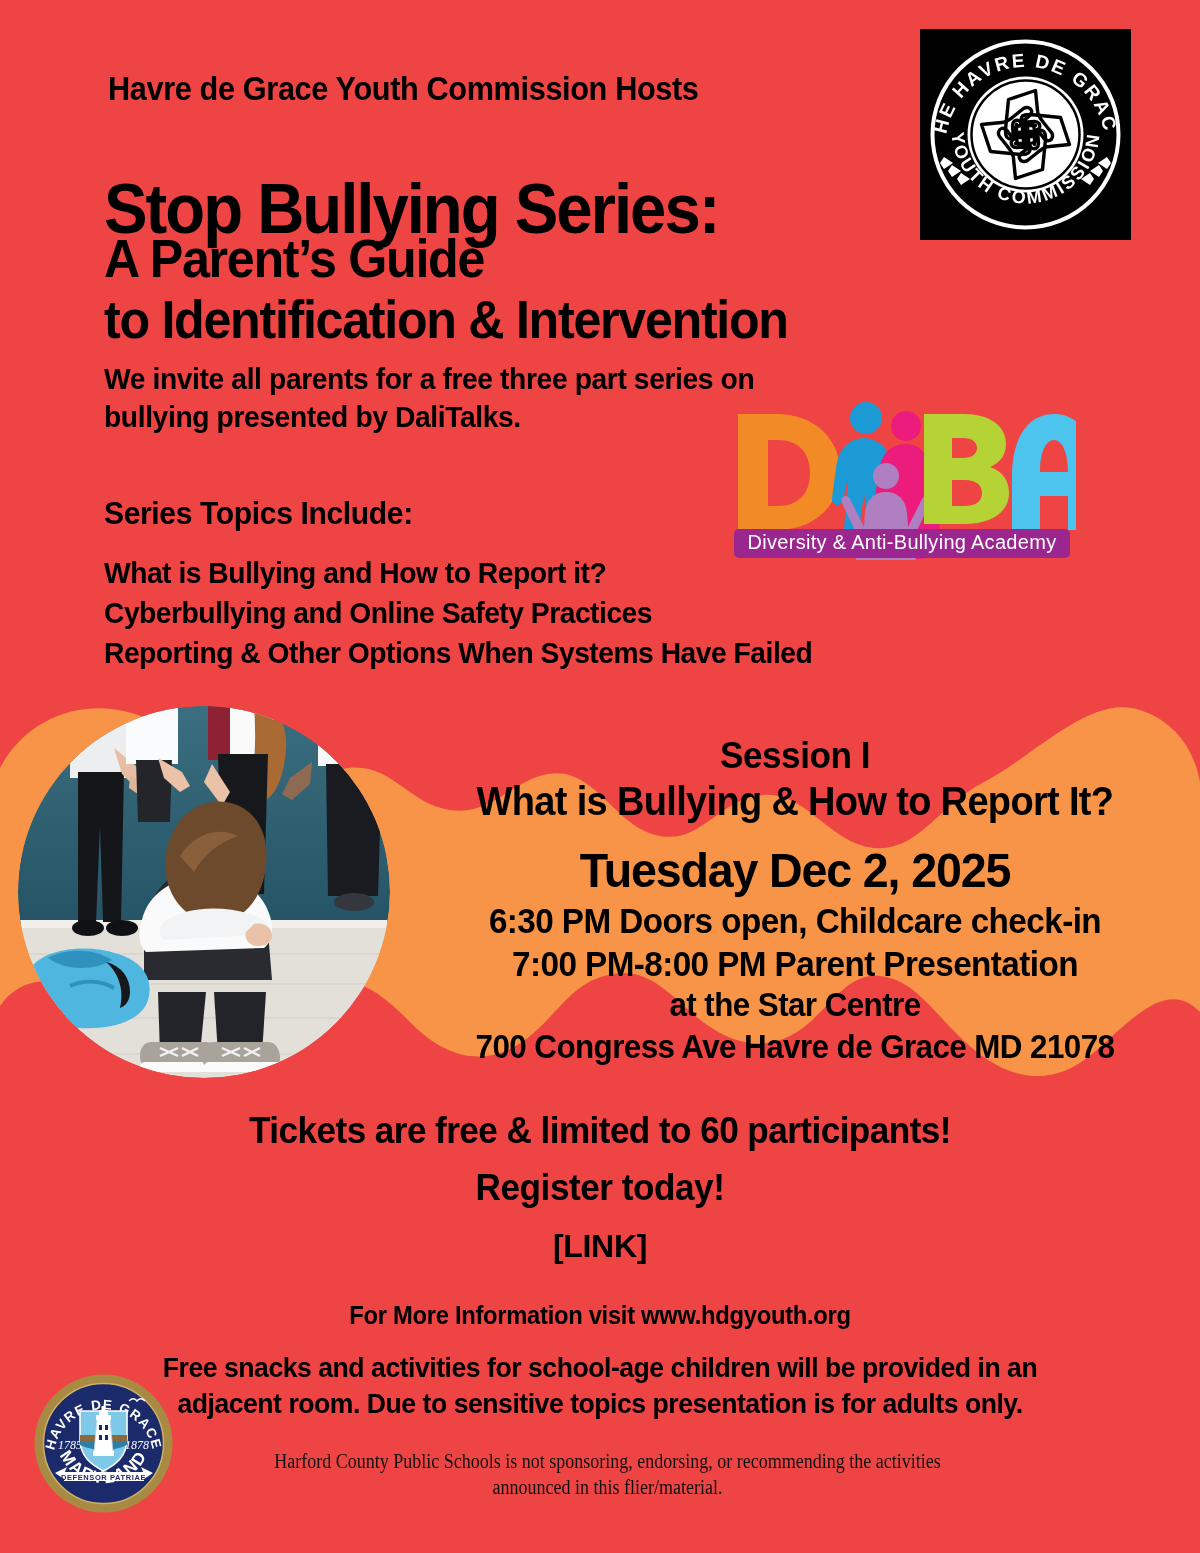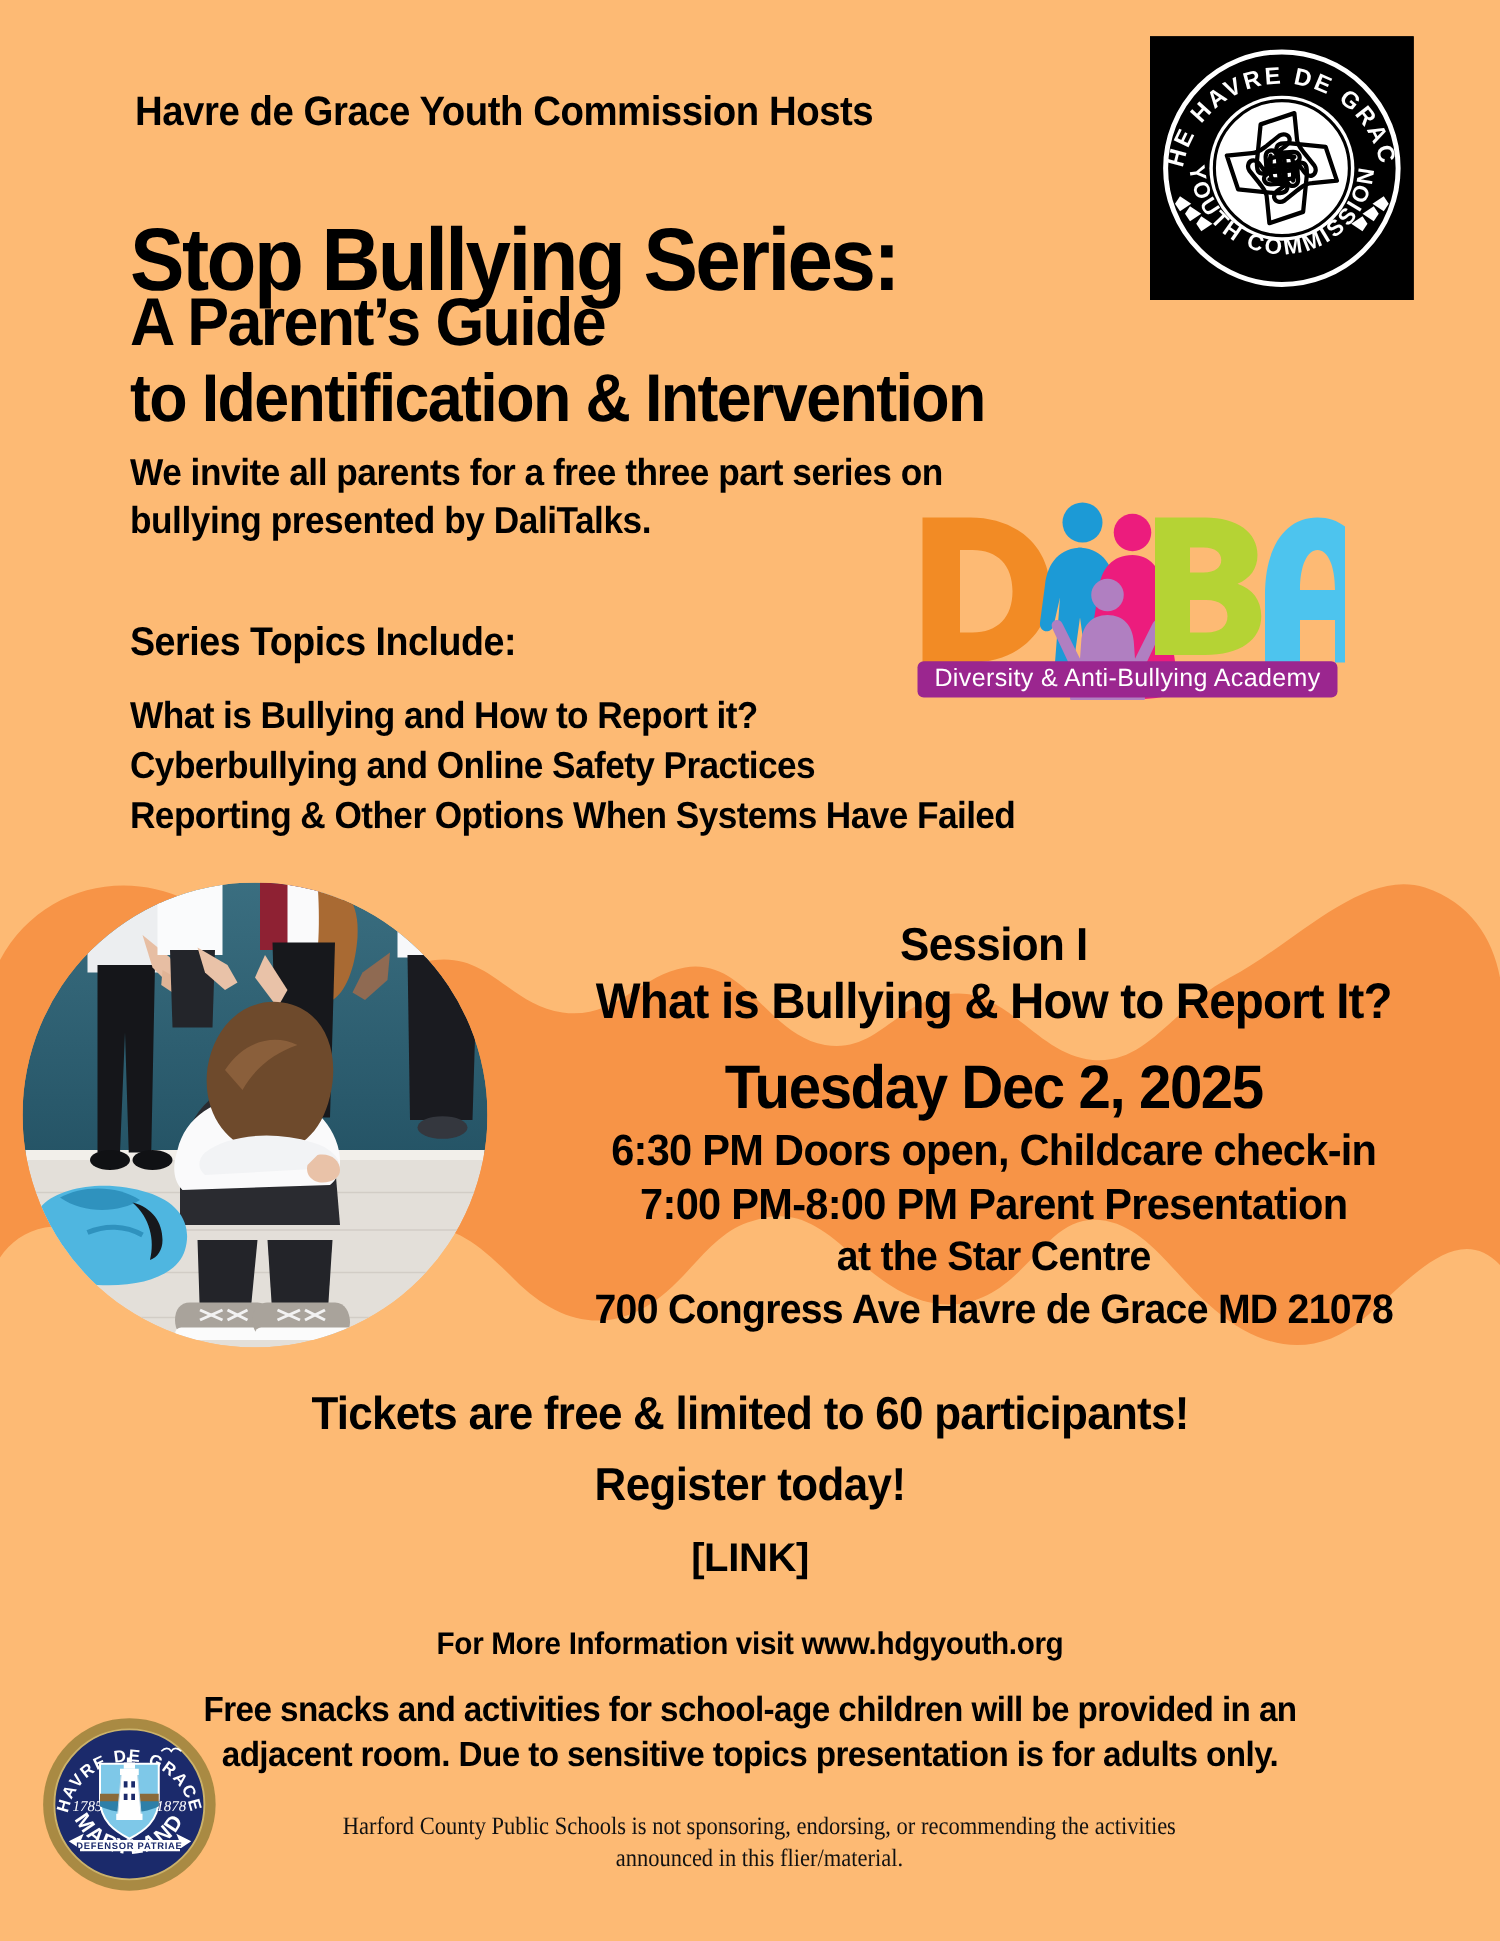--- a/index.html
+++ b/index.html
@@ -7,21 +7,21 @@
     padding: 0;
     background: #ffffff;
   }
   body {
     font-family: "Liberation Sans", sans-serif;
   }
   #flyer {
     position: relative;
     width: 1200px;
     height: 1553px;
-    background: #fdba74;
+    background: #ef4444;
     overflow: hidden;
   }
 
   
   .host-line {
     position: absolute;
     left: 108px;
     top: 70px;
     font-size: 33px;
     font-weight: 700;

